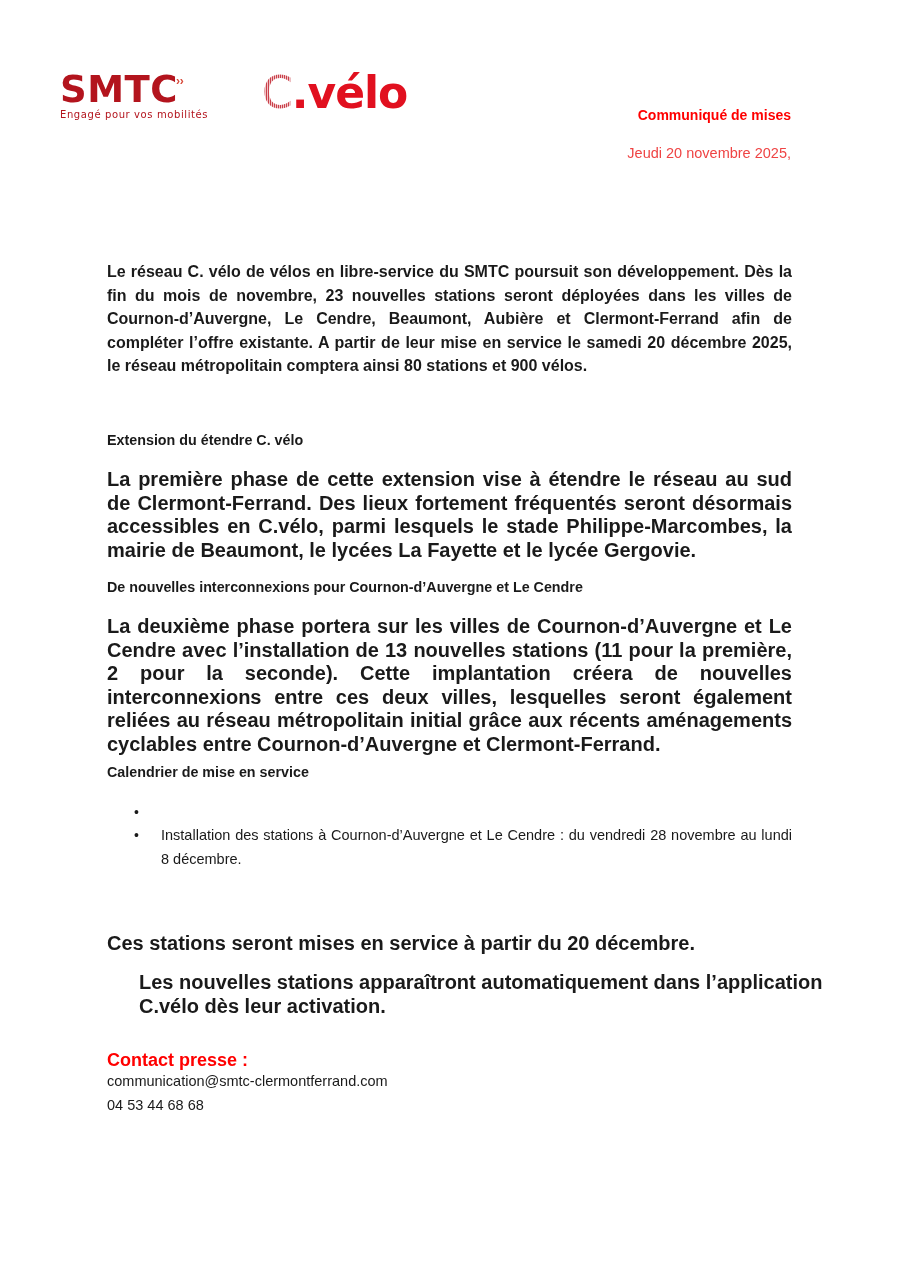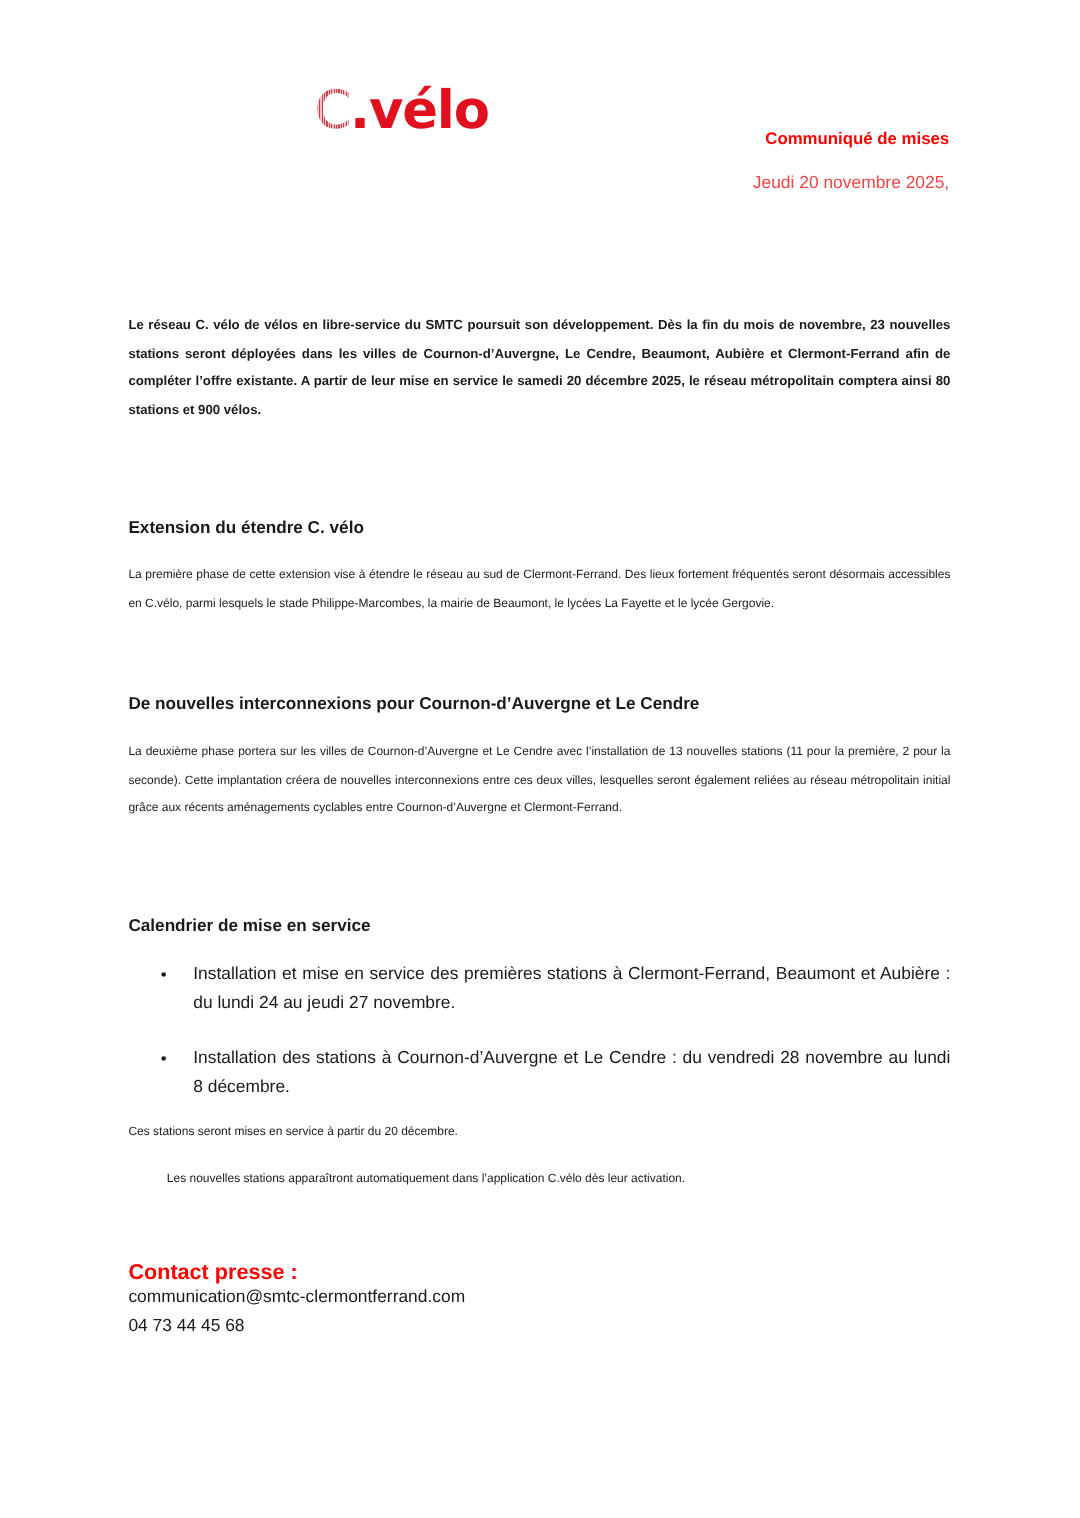--- a/index.html
+++ b/index.html
@@ -101,29 +101,30 @@
       top: 223px;
       text-align: center;
       font-weight: bold;
       font-size: 14px;
       color: #ff0000;
     }
     .text-block {
       position: absolute;
       left: 107px;
       width: 685px;
-      font-size: 10px;
+      font-size: 20px;
       line-height: 23.5px;
       text-align: justify;
       color: #1a1a1a;
+      font-weight: bold;
     }
     .lead {
       top: 260px;
       font-weight: bold;
-      font-size: 11px;
+      font-size: 16px;
     }
     .section-heading {
       position: absolute;
       left: 107px;
       font-weight: bold;
       font-size: 14.3px;
       color: #1a1a1a;
     }
     .h-ext { top: 432px; }
     .p-ext { top: 468px; }
@@ -174,20 +175,24 @@
       top: 1097px;
       font-size: 14.5px;
       color: #1a1a1a;
     }
   </style>
 </head>
 <body>
 
 <div class="page">
 
+  <div class="logo-smtc">
+    <span class="wordmark">SMTC</span><span class="chevrons">››</span>
+    <div class="tagline">Engagé pour vos mobilités</div>
+  </div>
 
   <div class="logo-cvelo">
     <span class="c-part">C</span><span class="rest">.vélo</span>
   </div>
 
   <div class="press-label">Communiqué de mises</div>
   <div class="date-line">Jeudi 20 novembre 2025,</div>
 
 
   <p class="text-block lead">Le réseau C. vélo de vélos en libre-service du SMTC poursuit son développement. Dès la fin du mois de novembre, 23 nouvelles stations seront déployées dans les villes de Cournon-d’Auvergne, Le Cendre, Beaumont, Aubière et Clermont-Ferrand afin de compléter l’offre existante. A partir de leur mise en service le samedi 20 décembre 2025, le réseau métropolitain comptera ainsi 80 stations et 900 vélos.</p>
@@ -195,28 +200,27 @@
   <div class="section-heading h-ext">Extension du étendre C. vélo</div>
   <p class="text-block p-ext">La première phase de cette extension vise à étendre le réseau au sud de Clermont-Ferrand. Des lieux fortement fréquentés seront désormais accessibles en C.vélo, parmi lesquels le stade Philippe-Marcombes, la mairie de Beaumont, le lycées La Fayette et le lycée Gergovie.</p>
 
   <div class="section-heading h-inter">De nouvelles interconnexions pour Cournon-d’Auvergne et Le Cendre</div>
   <p class="text-block p-inter">La deuxième phase portera sur les villes de Cournon-d’Auvergne et Le Cendre avec l’installation de 13 nouvelles stations (11 pour la première, 2 pour la seconde). Cette implantation créera de nouvelles interconnexions entre ces deux villes, lesquelles seront également reliées au réseau métropolitain initial grâce aux récents aménagements cyclables entre Cournon-d’Auvergne et Clermont-Ferrand.</p>
 
   <div class="section-heading h-cal">Calendrier de mise en service</div>
   <ul class="bullets">
     <li>
       <span class="bullet">•</span>
-      <span>Installation et mise en service des premières stations à Clermont-Ferrand, Beaumont et Aubière : du lundi 24 au jeudi 27 novembre.</span>
     </li>
     <li>
       <span class="bullet">•</span>
       <span>Installation des stations à Cournon-d’Auvergne et Le Cendre : du vendredi 28 novembre au lundi 8 décembre.</span>
     </li>
   </ul>
 
   <p class="text-block p-ces">Ces stations seront mises en service à partir du 20 décembre.</p>
   <p class="text-block p-les">Les nouvelles stations apparaîtront automatiquement dans l’application C.vélo dès leur activation.</p>
 
   <div class="contact-label">Contact presse :</div>
   <div class="contact-email">communication@smtc-clermontferrand.com</div>
-  <div class="contact-phone">04 73 44 45 68</div>
+  <div class="contact-phone">04 53 44 68 68</div>
 
 </div>
 
 </body></html>

